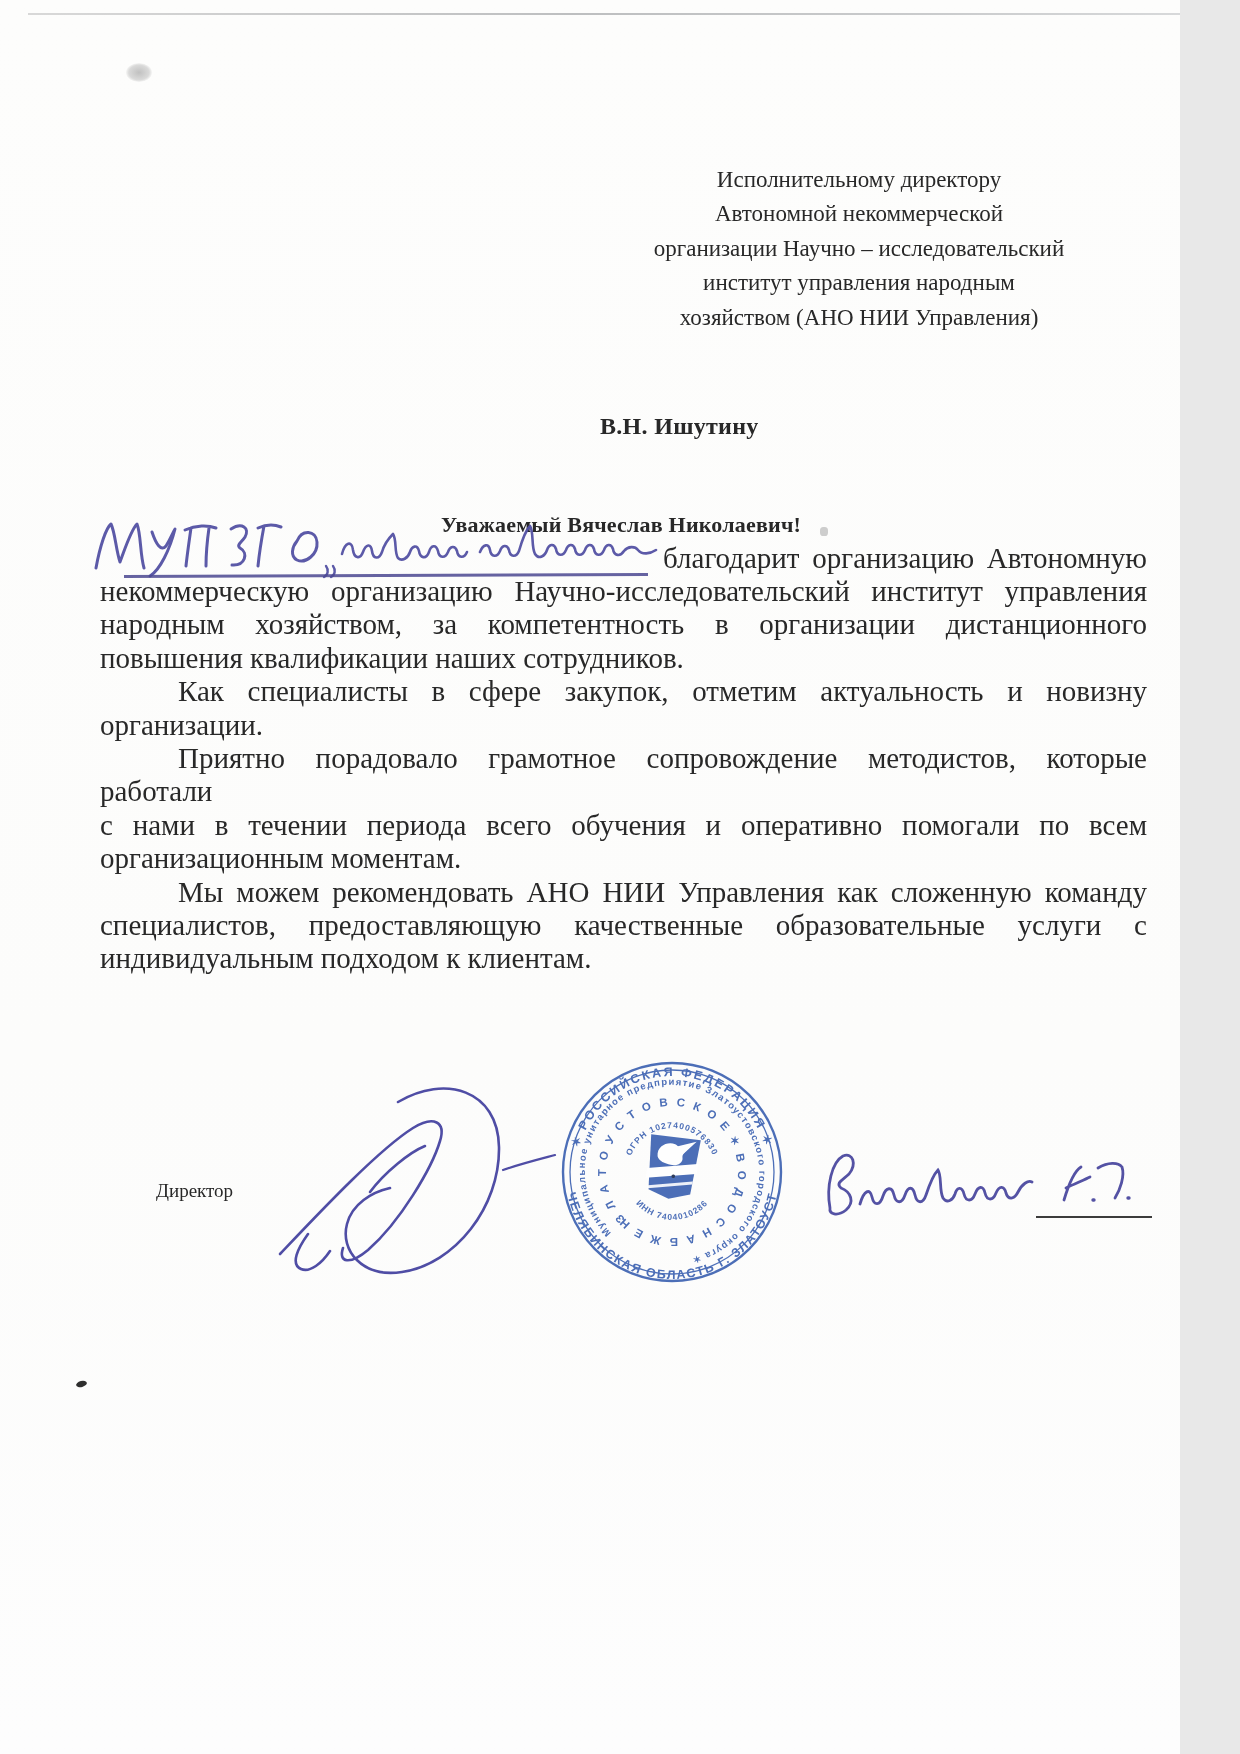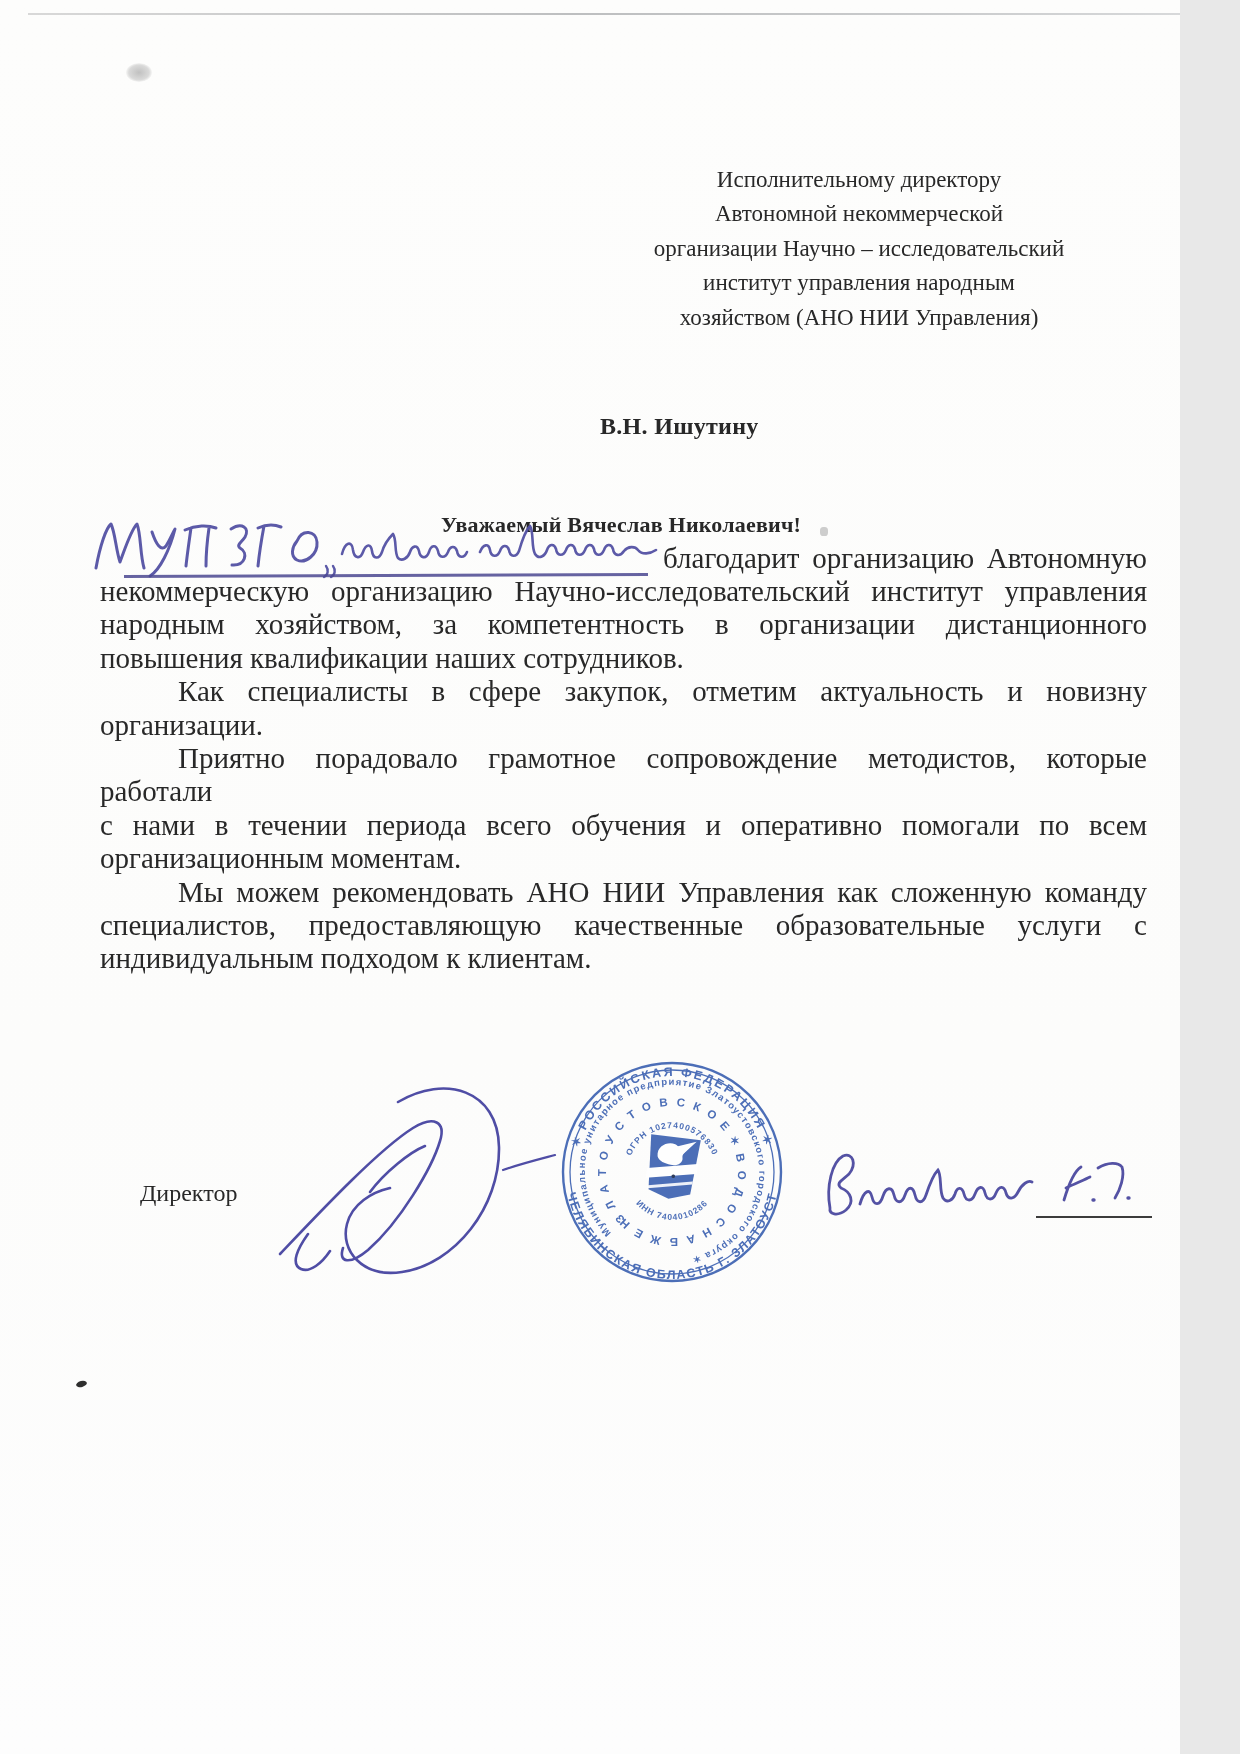--- a/index.html
+++ b/index.html
@@ -30,21 +30,21 @@
   .body{position:absolute;left:100px;top:530px;width:1047px;font-size:29px;line-height:33.4px;}
   .ln{text-align:justify;text-align-last:justify;}
   .ln.end{text-align:justify;text-align-last:left;}
   .ln.ind{text-indent:78px;}
   .first-line{position:relative;height:45px;}
   .first-line .rest{position:absolute;left:563px;right:0;bottom:0;text-align:justify;text-align-last:justify;}
   .hw-svg{position:absolute;left:-10px;top:-14px;}
   .hw-underline{position:absolute;left:124px;top:574px;width:524px;height:2.5px;
     background:#4b4890;opacity:.85;transform:rotate(-.2deg);}
 
-  .sig-title{position:absolute;left:140px;top:1180px;font-size:24px;}
+  .sig-title{position:absolute;left:156px;top:1180px;font-size:19px;}
   .sig-director{position:absolute;left:250px;top:1072px;}
   .stamp{position:absolute;left:556px;top:1056px;opacity:.92;}
   .sig-name{position:absolute;left:816px;top:1134px;}
   .initials-underline{position:absolute;left:1036px;top:1216px;width:116px;height:2px;background:#3c3c3c;}
 
   .stamp text{font-family:"Liberation Sans", sans-serif;}
 </style>
 </head>
 <body>
 

